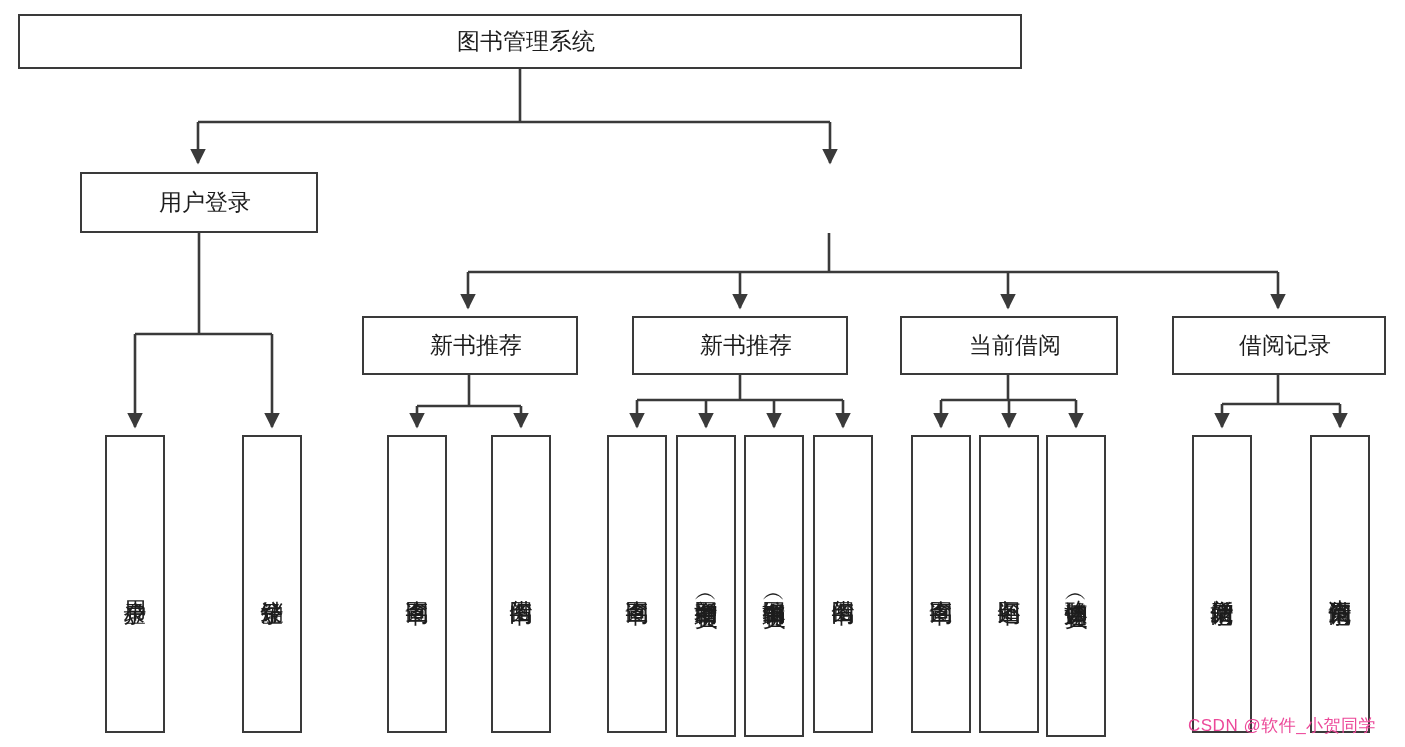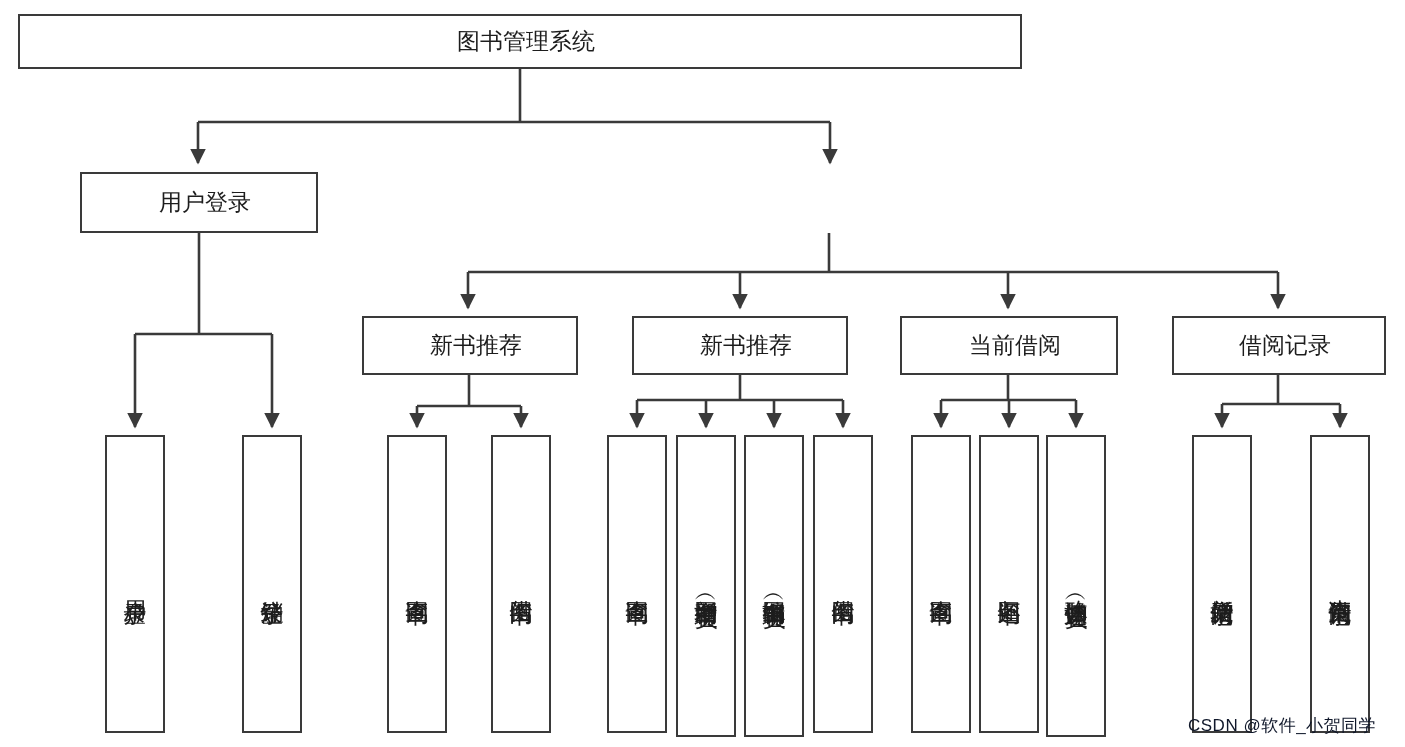--- a/index.html
+++ b/index.html
@@ -50,21 +50,21 @@
   }
   .node.vert .vtext {
     writing-mode: vertical-rl;
     text-orientation: upright;
     display: block;
     text-align: center;
   }
   .watermark {
     position: absolute;
     font-size: 17px;
-    color: #0f172a;
+    color: #ec4899;
     white-space: nowrap;
     letter-spacing: 0.5px;
     pointer-events: none;
   }
 </style>
 </head>
 <body>
 
 <div id="canvas">
 

